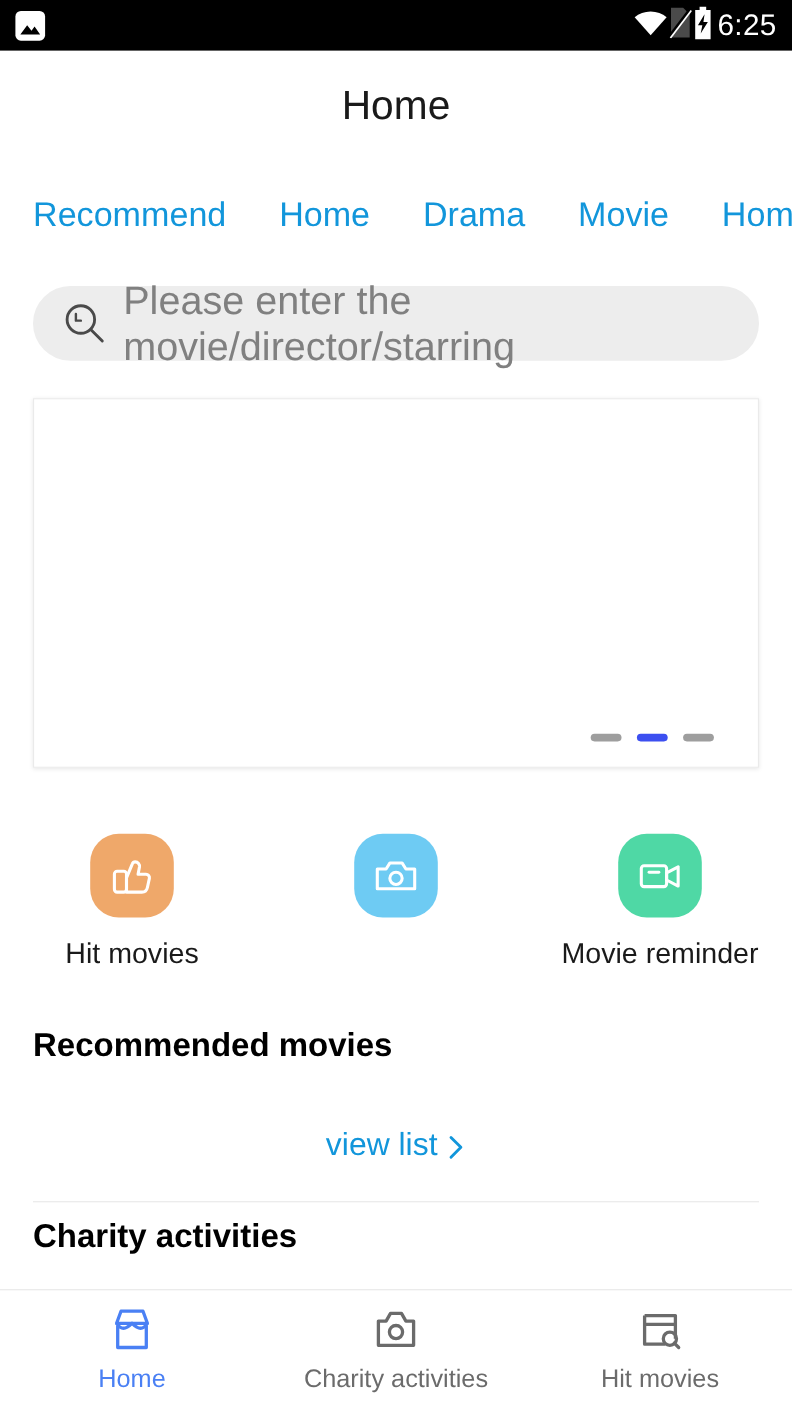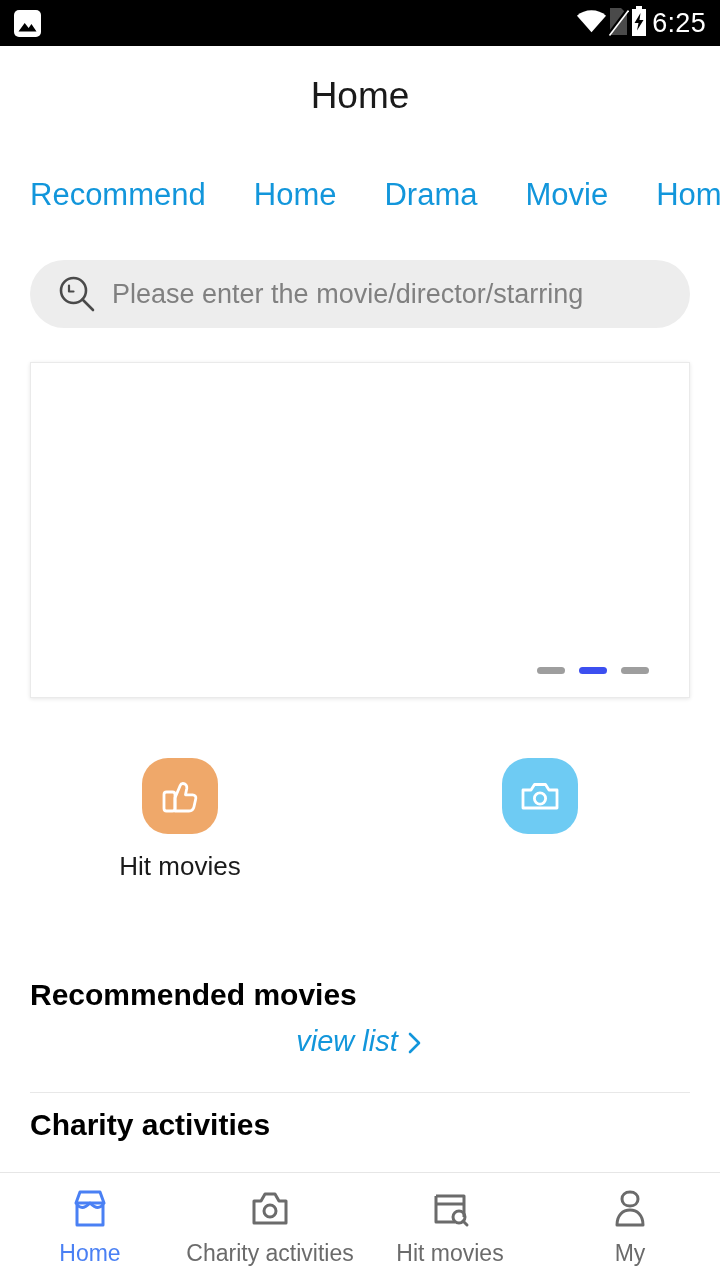--- a/index.html
+++ b/index.html
@@ -52,21 +52,21 @@
   .tab:last-child { margin-right: 0; }
 
   
   .searchwrap { position: absolute; top: 260px; left: 30px; width: 660px; height: 68px; }
   .searchbar {
     width: 100%; height: 100%;
     background: #ededed; border-radius: 34px;
     display: flex; align-items: center; padding: 0 26px;
   }
   .search-icon { width: 42px; height: 42px; flex: none; margin-right: 14px; }
-  .search-placeholder { font-size: 27px; color: #808080; }
+  .search-placeholder { font-size: 36px; color: #808080; }
 
   
   .carousel {
     position: absolute; left: 30px; top: 362px; width: 660px; height: 336px;
     background: #fff;
     border: 1px solid #eaeaea;
     box-shadow: 0 1px 4px rgba(0,0,0,.10);
   }
   .dots { position: absolute; right: 40px; bottom: 23px; display: flex; gap: 14px; }
   .dot { width: 28px; height: 7px; border-radius: 4px; background: #9e9e9e; }
@@ -84,28 +84,27 @@
   .quick-badge {
     width: 76px; height: 76px; border-radius: 26px;
     display: flex; align-items: center; justify-content: center;
   }
   .quick-label { margin-top: 17px; font-size: 26px; color: #1a1a1a; }
 
   
   .section-head {
     position: absolute; left: 30px; font-size: 30px; font-weight: bold; color: #000;
   }
-  #sec-rec { top: 978px; }
+  #sec-rec { top: 934px; }
   #sec-char { top: 1108px; }
 
   .viewlist {
     position: absolute; top: 1025px; left: 0; width: 720px;
     display: flex; align-items: center; justify-content: center; gap: 8px;
     cursor: pointer;
-    font-style: italic;
   }
   .viewlist-text { font-size: 29px; color: #1296db; }
   .chev { width: 18px; height: 22px; }
 
   .divider {
     position: absolute; left: 30px; width: 660px; height: 1px; background: #e8e8e8;
   }
   #div1 { top: 1092px; }
 
   
@@ -212,20 +211,30 @@
 
     <div class="quick-item">
       <span class="quick-badge" style="background:#6ecbf3">
         <svg width="44" height="44" viewBox="0 0 44 44" aria-hidden="true">
           <path d="M5 16 H13 L16.5 10.5 H27.5 L31 16 H39 V34 H5 Z" fill="none" stroke="#fff" stroke-width="2.8" stroke-linejoin="round"></path>
           <circle cx="22" cy="24.5" r="5.6" fill="none" stroke="#fff" stroke-width="2.8"></circle>
         </svg>
       </span>
     </div>
 
+    <div class="quick-item">
+      <span class="quick-badge" style="background:#4fd8a5">
+        <svg width="44" height="44" viewBox="0 0 44 44" aria-hidden="true">
+          <rect x="5" y="13" width="23" height="19" rx="2.5" fill="none" stroke="#fff" stroke-width="2.8"></rect>
+          <path d="M28 19.5 L38.5 14 V31.5 L28 26 Z" fill="none" stroke="#fff" stroke-width="2.8" stroke-linejoin="round"></path>
+          <line x1="12" y1="19" x2="21" y2="19" stroke="#fff" stroke-width="2.6" stroke-linecap="round"></line>
+        </svg>
+      </span>
+      <span class="quick-label">Movie reminder</span>
+    </div>
 
 
   </div>
 
   <div class="section-head" id="sec-rec">Recommended movies</div>
 
   <div class="viewlist">
     <span class="viewlist-text">view list</span>
     <span class="chev">
       <svg width="18" height="24" viewBox="0 0 18 24" aria-hidden="true">
@@ -266,26 +275,17 @@
         <svg width="46" height="44" viewBox="0 0 46 44" aria-hidden="true">
           <path d="M9 9 H37 V30 M9 9 V35 H28" fill="none" stroke="#6b6b6b" stroke-width="3" stroke-linejoin="round"></path>
           <line x1="9" y1="17" x2="37" y2="17" stroke="#6b6b6b" stroke-width="3"></line>
           <circle cx="32" cy="30" r="6" fill="none" stroke="#6b6b6b" stroke-width="3"></circle>
           <line x1="36" y1="34" x2="40" y2="38" stroke="#6b6b6b" stroke-width="3" stroke-linecap="round"></line>
         </svg>
       </span>
       <span class="nav-label">Hit movies</span>
     </div>
 
-    <div class="nav-item">
-      <span class="nav-icon">
-        <svg width="46" height="44" viewBox="0 0 46 44" aria-hidden="true">
-          <path d="M23 5 C18 5 15 8 15 12 C15 16 18 19 23 19 C28 19 31 16 31 12 C31 8 28 5 23 5 Z" fill="none" stroke="#6b6b6b" stroke-width="3"></path>
-          <path d="M10 38 C10 28 16 23 23 23 C30 23 36 28 36 38 Z" fill="none" stroke="#6b6b6b" stroke-width="3" stroke-linejoin="round"></path>
-        </svg>
-      </span>
-      <span class="nav-label">My</span>
-    </div>
 
   </div>
 
 
 </div>
 
 </body></html>

